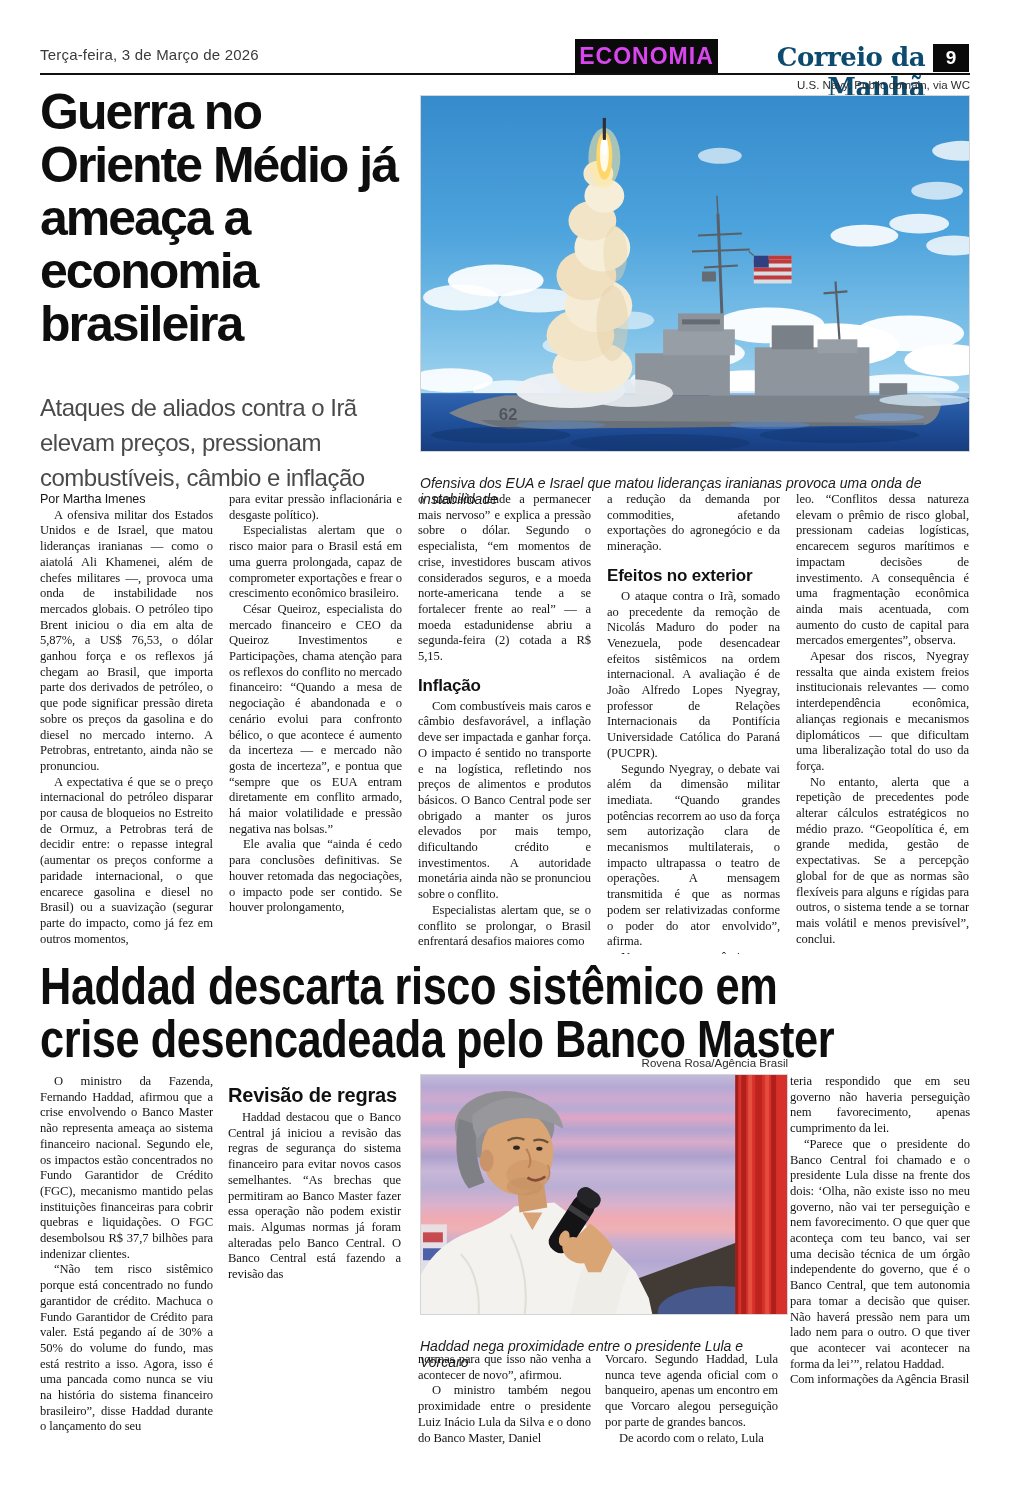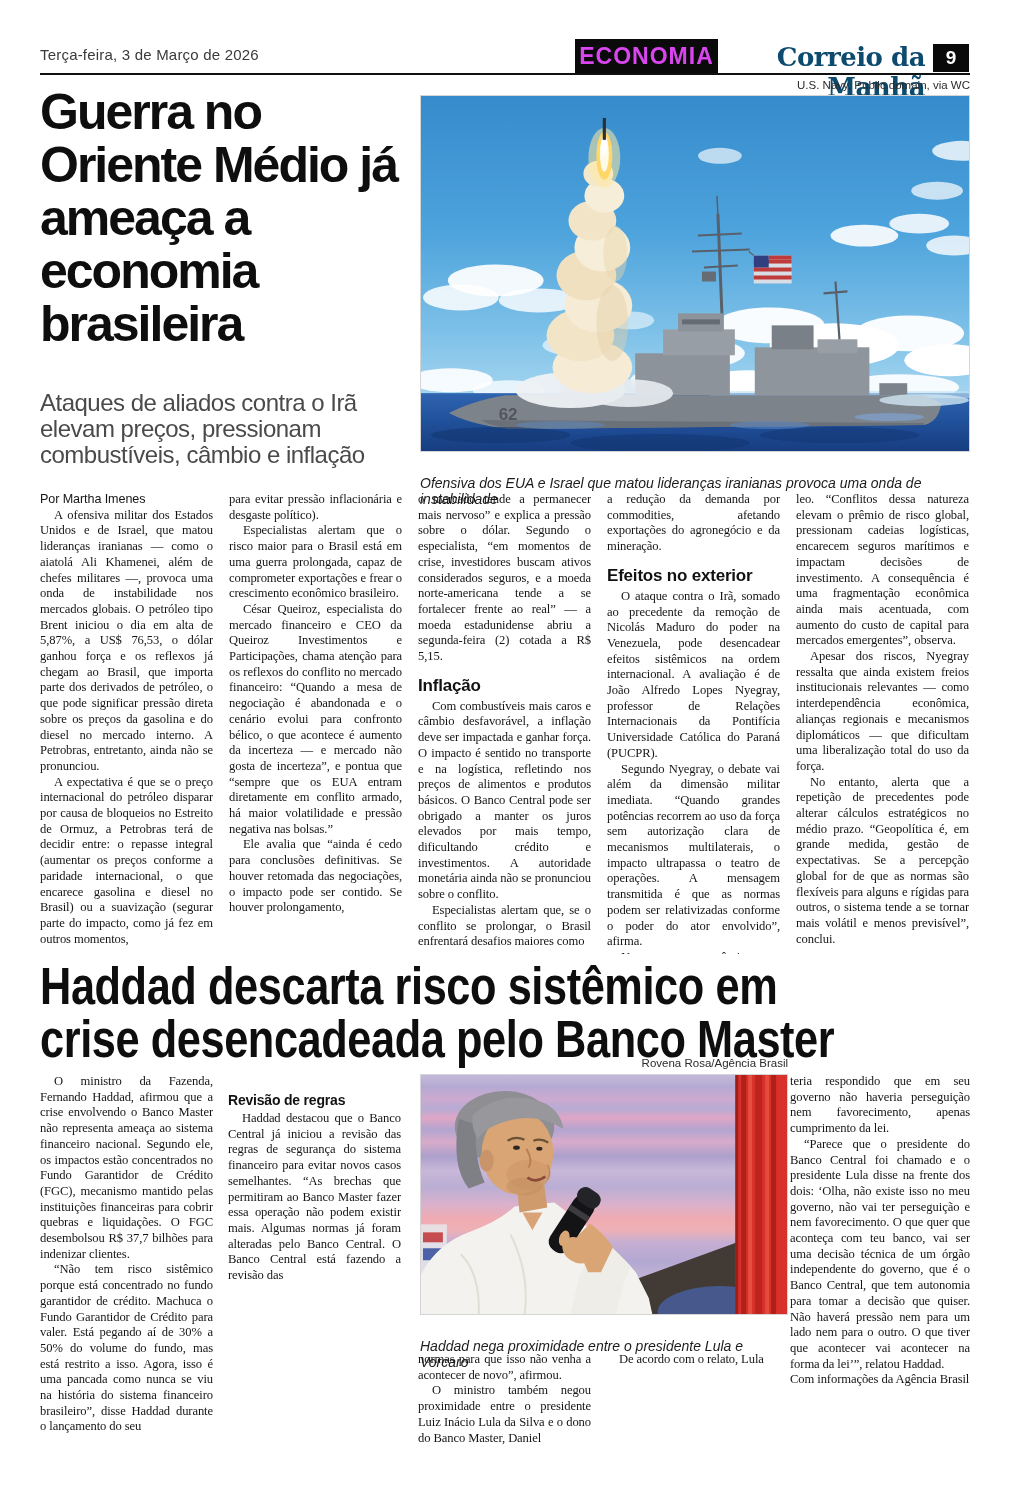--- a/index.html
+++ b/index.html
@@ -20,21 +20,21 @@
       display:flex;align-items:center;justify-content:center;}
 
   .credit{font-family:"Liberation Sans","DejaVu Sans",sans-serif;font-size:11.5px;color:#2b2b2b;}
   .credit1{left:420px;top:79px;width:550px;text-align:right;}
   .credit2{left:420px;top:1057px;width:368px;text-align:right;}
 
   
   .headline1{left:40px;top:86px;width:390px;font-family:"Liberation Sans","DejaVu Sans",sans-serif;
       font-weight:700;font-size:50px;line-height:53px;letter-spacing:-2px;color:#0e0e0e;}
   .subheadline{left:40px;top:390px;width:385px;font-family:"Liberation Sans","DejaVu Sans",sans-serif;
-      font-size:24px;line-height:26px;letter-spacing:-.5px;color:#4a4a4a;}
+      font-size:24px;line-height:35px;letter-spacing:-.5px;color:#4a4a4a;}
 
   .photo{border:1px solid #d5d5d5;box-sizing:border-box;overflow:hidden;background:#c2410c;}
   .photo1{left:420px;top:95px;width:550px;height:357px;}
   .photo2{left:420px;top:1074px;width:368px;height:241px;}
   .photo svg{display:block;width:100%;height:100%;}
 
   .caption{font-family:"Liberation Sans","DejaVu Sans",sans-serif;font-style:italic;font-size:14px;color:#1c1c1c;margin-top:16px;}
   .caption1{left:420px;top:459px;width:550px;}
   .caption2{left:420px;top:1322px;width:368px;}
 
@@ -50,22 +50,22 @@
 
   
   .headline2{left:40px;top:960px;width:1095px;transform:scaleX(0.85);transform-origin:0 0;
       font-family:"Liberation Sans","DejaVu Sans",sans-serif;font-weight:700;font-size:51px;line-height:53px;
       letter-spacing:-.5px;color:#0e0e0e;}
 
   
   .a2col{position:absolute;overflow:hidden;}
   .a2col p{margin:0;font-size:12.6px;line-height:15.7px;text-align:justify;letter-spacing:-.1px;color:#151515;}
   .a2col p.ind{text-indent:14px;}
-  .a2col h3.col-h{margin:18px 0 3px 0;font-family:"Liberation Sans","DejaVu Sans",sans-serif;
-      font-weight:700;font-size:14px;letter-spacing:-.2px;color:#111;}
+  .a2col h3.col-h{margin:10px 0 3px 0;font-family:"Liberation Sans","DejaVu Sans",sans-serif;
+      font-weight:700;font-size:20px;letter-spacing:-.2px;color:#111;}
   .a2c1{left:40px;top:1074px;width:173px;height:388px;}
   .a2c2{left:228px;top:1074px;width:173px;height:388px;}
   .a2c3{left:418px;top:1352px;width:173px;height:110px;}
   .a2c4{left:605px;top:1352px;width:173px;height:110px;}
   .a2c5{left:790px;top:1074px;width:180px;height:388px;}
   .tagline{margin-top:14px;font-weight:400;font-size:14.5px;line-height:18px;text-align:right;color:#111;}
 </style>
 </head>
 <body>
 
@@ -301,20 +301,21 @@
     </div>
   <div class="a2col a2c2">
       <h3 class="col-h">Revisão de regras</h3>
       <p class="ind">Haddad destacou que o Banco Central já iniciou a revisão das regras de segurança do sistema financeiro para evitar novos casos semelhantes. “As brechas que permitiram ao Banco Master fazer essa operação não podem existir mais. Algumas normas já foram alteradas pelo Banco Central. O Banco Central está fazendo a revisão das</p>
     </div>
   <div class="a2col a2c3">
       <p>normas para que isso não venha a acontecer de novo”, afirmou.</p>
       <p class="ind">O ministro também negou proximidade entre o presidente Luiz Inácio Lula da Silva e o dono do Banco Master, Daniel</p>
     </div>
   <div class="a2col a2c4">
+      <p>Vorcaro. Segundo Haddad, Lula nunca teve agenda oficial com o banqueiro, apenas um encontro em que Vorcaro alegou perseguição por parte de grandes bancos.</p>
       <p class="ind">De acordo com o relato, Lula</p>
     </div>
   <div class="a2col a2c5">
     <div>
         <p>teria respondido que em seu governo não haveria perseguição nem favorecimento, apenas cumprimento da lei.</p>
         <p class="ind">“Parece que o presidente do Banco Central foi chamado e o presidente Lula disse na frente dos dois: ‘Olha, não existe isso no meu governo, não vai ter perseguição e nem favorecimento. O que quer que aconteça com teu banco, vai ser uma decisão técnica de um órgão independente do governo, que é o Banco Central, que tem autonomia para tomar a decisão que quiser. Não haverá pressão nem para um lado nem para o outro. O que tiver que acontecer vai acontecer na forma da lei’”, relatou Haddad.</p>
       </div>
     <p class="tagline">Com informações da Agência Brasil</p>
   </div>
 

